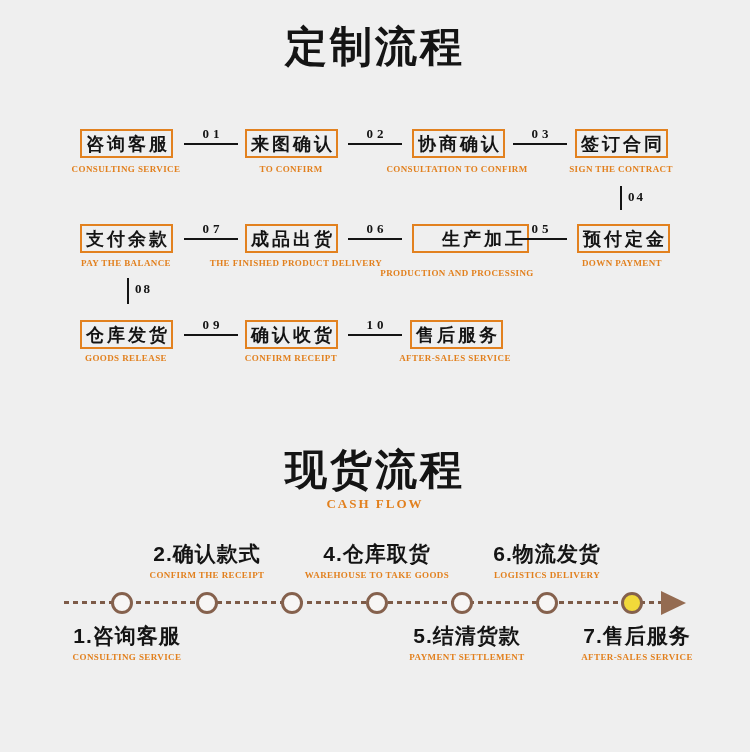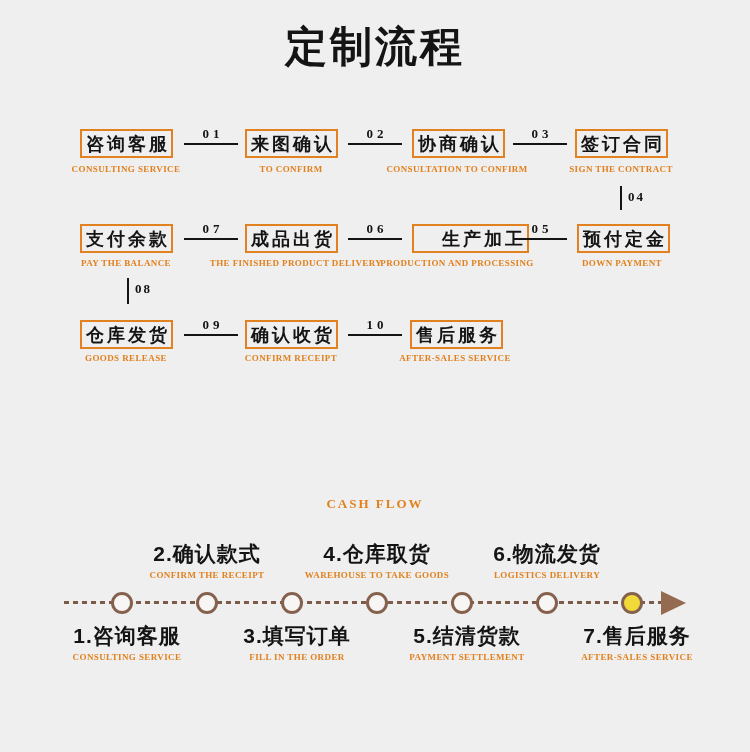--- a/index.html
+++ b/index.html
@@ -129,21 +129,21 @@
     <span class="num">06</span>
     <div class="bar"></div>
   </div>
   <div class="hconn" style="left:513px;top:221px;">
     <span class="num">05</span>
     <div class="bar"></div>
   </div>
 
   <div class="fcap" style="left:16px;top:258px;">PAY THE BALANCE</div>
   <div class="fcap" style="left:186px;top:258px;">THE FINISHED PRODUCT DELIVERY</div>
-  <div class="fcap" style="left:347px;top:258px;">PRODUCTION AND PROCESSING</div>
+  <div class="fcap" style="left:347px;top:268px;">PRODUCTION AND PROCESSING</div>
   <div class="fcap" style="left:512px;top:258px;">DOWN PAYMENT</div>
 
   <div class="vconn" style="left:127px;top:278px;width:40px;height:26px;">
     <div class="stem" style="height:26px;"></div>
     <span class="num">08</span>
   </div>
 
   <div class="fbox" style="left:80px;top:320px;width:89px;">仓库发货</div>
   <div class="fbox" style="left:245px;top:320px;width:89px;">确认收货</div>
   <div class="fbox" style="left:410px;top:320px;width:89px;">售后服务</div>
@@ -154,20 +154,21 @@
   </div>
   <div class="hconn" style="left:348px;top:317px;">
     <span class="num">10</span>
     <div class="bar"></div>
   </div>
 
   <div class="fcap" style="left:16px;top:353px;">GOODS RELEASE</div>
   <div class="fcap" style="left:181px;top:353px;">CONFIRM RECEIPT</div>
   <div class="fcap" style="left:345px;top:353px;">AFTER-SALES SERVICE</div>
 
+  <div class="sec-title" style="top:442px;">现货流程</div>
   <div class="sec-sub" style="top:496px;">CASH FLOW</div>
 
   <div class="tl-step" style="left:107px;top:541px;width:200px;">
     <div class="lab">2.确认款式</div>
     <div class="cap">CONFIRM THE RECEIPT</div>
   </div>
   <div class="tl-step" style="left:277px;top:541px;width:200px;">
     <div class="lab">4.仓库取货</div>
     <div class="cap">WAREHOUSE TO TAKE GOODS</div>
   </div>
@@ -183,24 +184,20 @@
   <div class="tl-node" style="left:366px;top:592px;"></div>
   <div class="tl-node" style="left:451px;top:592px;"></div>
   <div class="tl-node" style="left:536px;top:592px;"></div>
   <div class="tl-node done" style="left:621px;top:592px;"></div>
   <div class="tl-arrow" style="left:661px;top:591px;"></div>
 
   <div class="tl-step" style="left:32px;top:623px;width:190px;">
     <div class="lab">1.咨询客服</div>
     <div class="cap">CONSULTING SERVICE</div>
   </div>
-  <div class="tl-step" style="left:202px;top:623px;width:190px;">
-    <div class="lab">3.填写订单</div>
-    <div class="cap">FILL IN THE ORDER</div>
-  </div>
   <div class="tl-step" style="left:372px;top:623px;width:190px;">
     <div class="lab">5.结清货款</div>
     <div class="cap">PAYMENT SETTLEMENT</div>
   </div>
   <div class="tl-step" style="left:542px;top:623px;width:190px;">
     <div class="lab">7.售后服务</div>
     <div class="cap">AFTER-SALES SERVICE</div>
   </div>
 
 </div>

